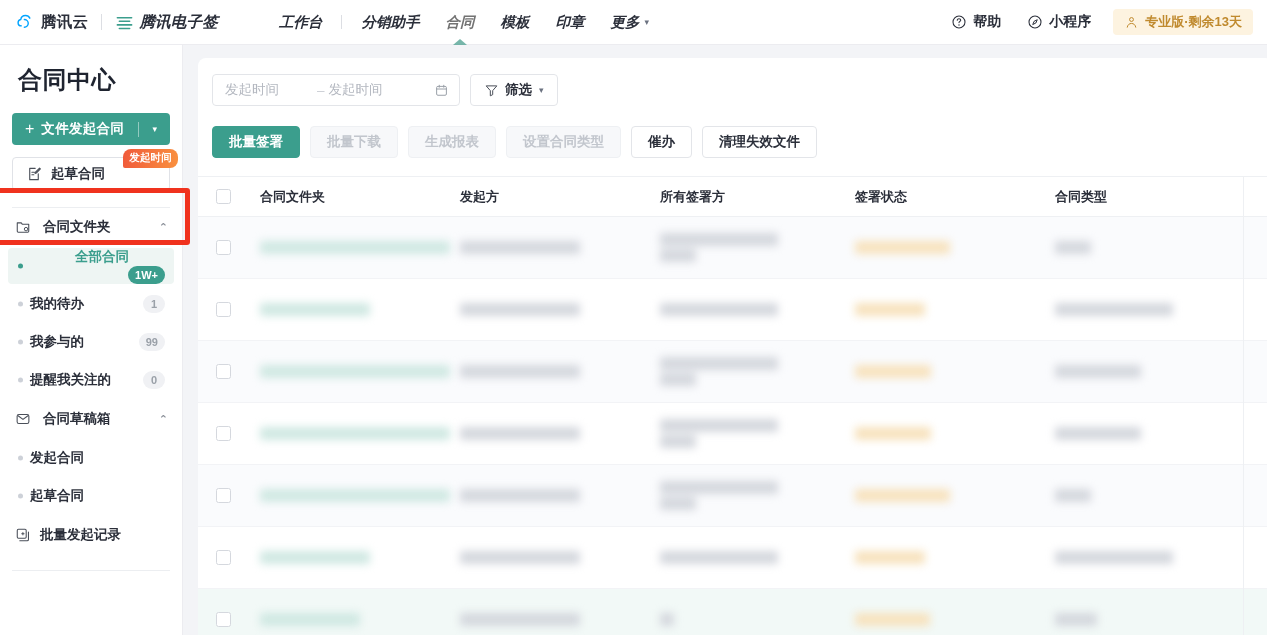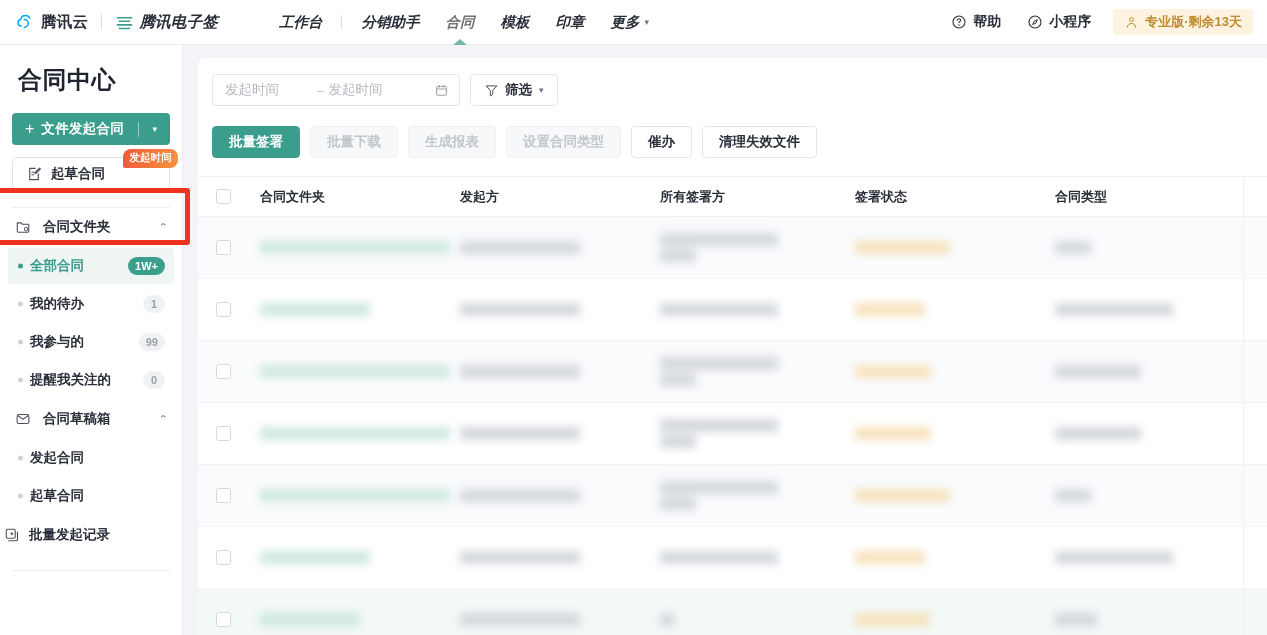--- a/index.html
+++ b/index.html
@@ -113,34 +113,34 @@
 
   .sub-item {
     position: relative; display: flex; align-items: center;
     height: 36px; margin: 2px 8px; padding-left: 22px; border-radius: 4px;
     cursor: pointer; font-size: 13.5px; color: #2b2f3a; font-weight: 600;
   }
   .sub-item .dot {
     position: absolute; left: 10px; top: 50%; transform: translateY(-50%);
     width: 5px; height: 5px; border-radius: 50%; background: #cdd1d8;
   }
-  .sub-item.active { background: #eef5f3; color: #3b9e8d; }
+  .sub-item.active { background: #eef5f3; color: #3b9e8d; flex-direction: column; }
   .sub-item.active .dot { background: #3b9e8d; }
   .count-pill {
     margin-left: auto; margin-right: 9px;
     min-width: 22px; height: 18px; padding: 0 7px;
     border-radius: 9px; background: #f0f1f4; color: #9aa0a8;
     font-size: 11px; font-weight: 600;
     display: flex; align-items: center; justify-content: center;
   }
   .count-pill.accent { background: #3b9e8d; color: #fff; }
 
   .leaf-item {
     display: flex; align-items: center; gap: 9px;
-    height: 38px; padding-left: 4px; cursor: pointer;
+    height: 38px; padding-left: 15px; cursor: pointer;
     font-size: 13.5px; color: #2b2f3a; font-weight: 600;
   }
 
   
   .annotation-box {
     position: absolute; left: -5px; top: 143px;
     width: 195px; height: 57px;
     border: 5px solid #f0321e; border-radius: 3px;
     z-index: 25; pointer-events: none;
   }

